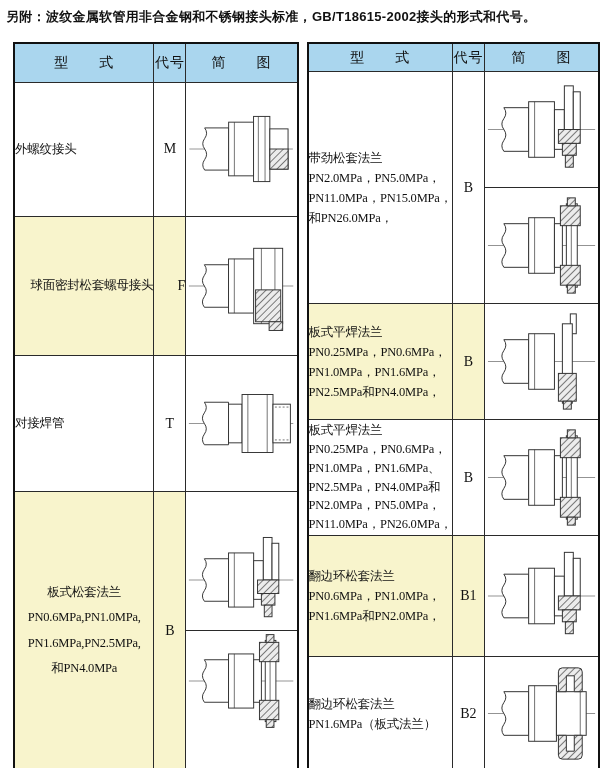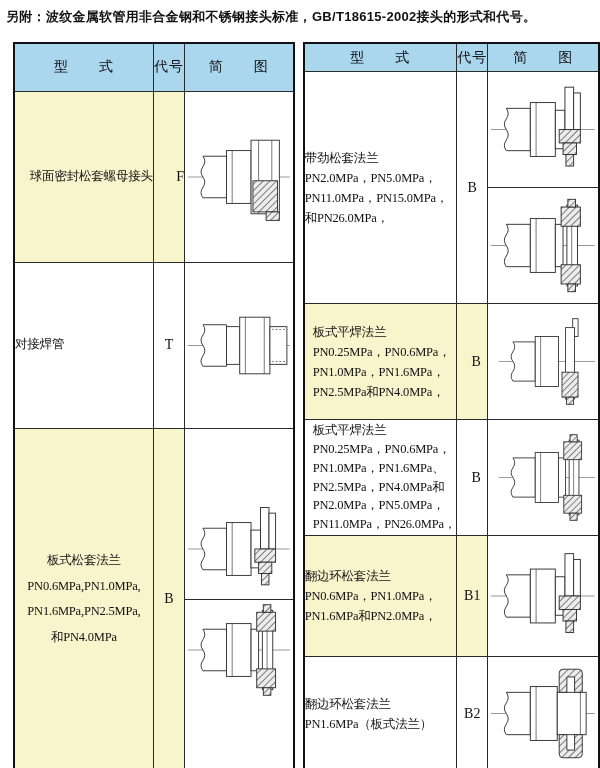--- a/index.html
+++ b/index.html
@@ -13,21 +13,21 @@
   table.t td,table.t th{border:1px solid #2a2a2a;padding:0;}
   th{background:#aad6ee;font-weight:normal;font-size:14px;height:27px;letter-spacing:1px;}
   td.type{vertical-align:middle;padding:2px 2px 2px 8px;overflow:hidden;}
   td.code{text-align:center;vertical-align:middle;font-size:14px;}
   td.diag{vertical-align:middle;padding:0;}
   .ln{font-size:12.5px;letter-spacing:-0.2px;white-space:nowrap;line-height:2.05;}
   .lh-med .ln{line-height:1.6;}
   .lh-tight .ln{line-height:1.5;}
   .hl{background:#f8f4cc;}
   tr.h96>td{height:96px;}  tr.h100>td{height:100px;text-align:right;} tr.h97>td{height:97px;}
-  tr.h200>td{height:201px;text-align:center;} tr.h231>td{height:231px;border-radius:20px;} tr.h115>td{height:115px;padding-left:8px;}
+  tr.h200>td{height:201px;text-align:center;} tr.h231>td{height:231px;border-radius:20px;} tr.h115>td{height:115px;}
   tr.h120>td{height:120px;} tr.h113>td{height:113px;}
   .dwrap{width:100%;}
   .dw-a{height:92px;} .dw-b{height:96px;} .dw-c{height:93px;}
   .dw-d{height:111px;} .dw-e{height:116px;} .dw-f{height:109px;}
   .sub-l{height:100px;} .sub-r{height:115px;}
   .split .sub1{border-bottom:1px solid #2a2a2a;}
   .dwrap svg,.sub svg{display:block;width:100%;height:100%;}
   .defs{position:absolute;width:0;height:0;}
 </style>
 </head>
@@ -144,20 +144,33 @@
         <col style="width:140px">
         <col style="width:32px">
         <col style="width:112px">
       </colgroup>
     <tbody>
         <tr>
       <th>型　　式</th>
       <th>代号</th>
       <th>简　　图</th>
     </tr>
+    <tr class="h96">
+      <td class="type">
+            <div class="ln">外螺纹接头</div>
+          </td>
+      <td class="code">M</td>
+      <td class="diag">
+            <div class="dwrap dw-a">
+              <svg viewBox="0 0 114 96">
+                <use href="#d-m"></use>
+              </svg>
+            </div>
+          </td>
+    </tr>
     <tr class="h100">
       <td class="type hl">
             <div class="ln">球面密封松套螺母接头</div>
           </td>
       <td class="code hl">F</td>
       <td class="diag">
             <div class="dwrap dw-b">
               <svg viewBox="0 0 114 96">
                 <use href="#d-f"></use>
               </svg>

